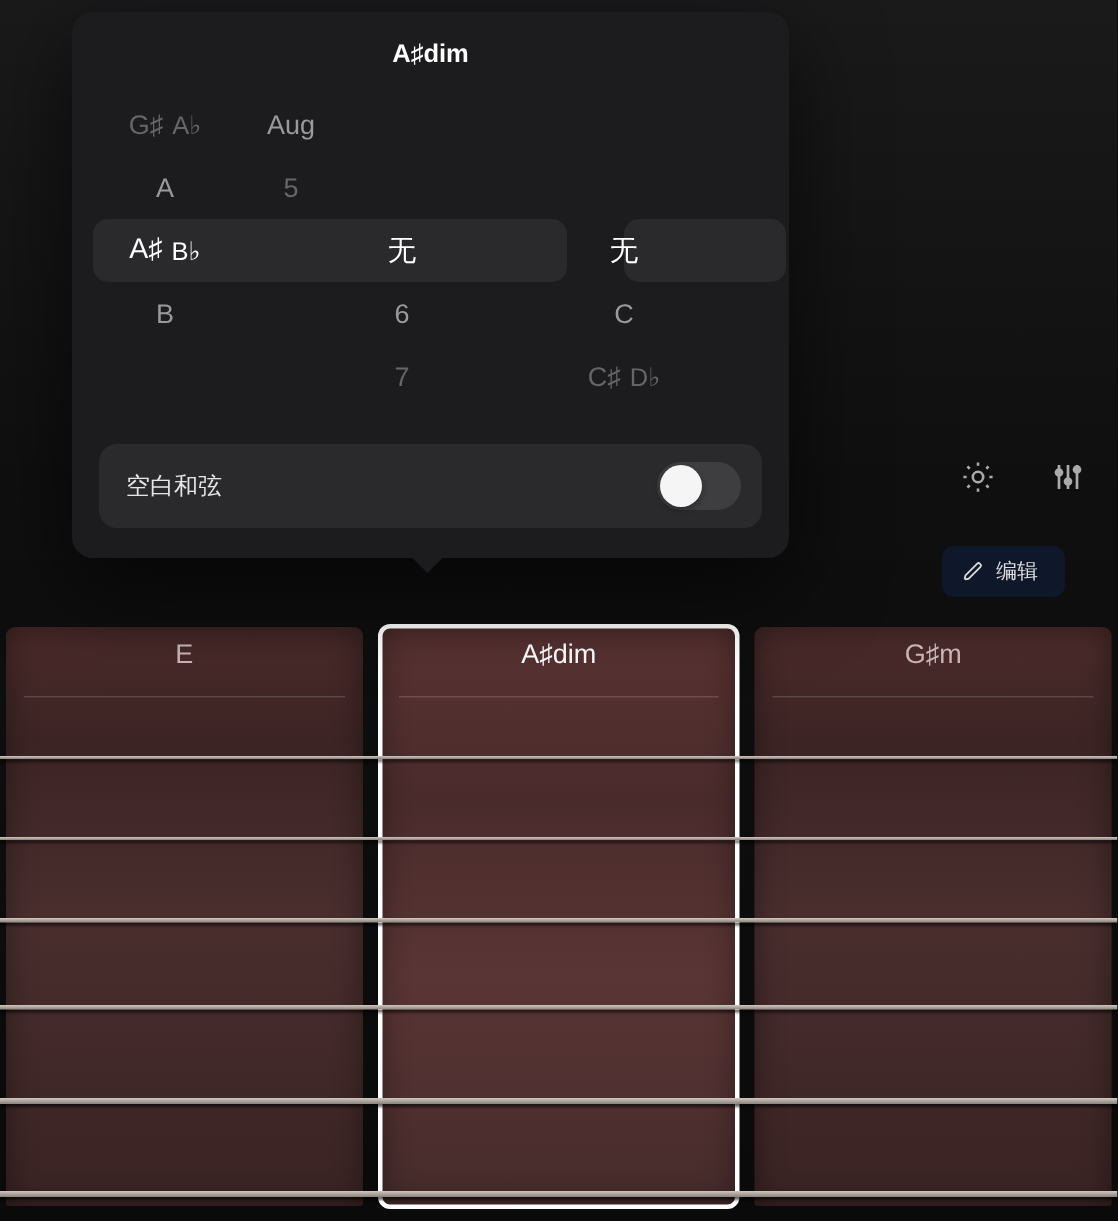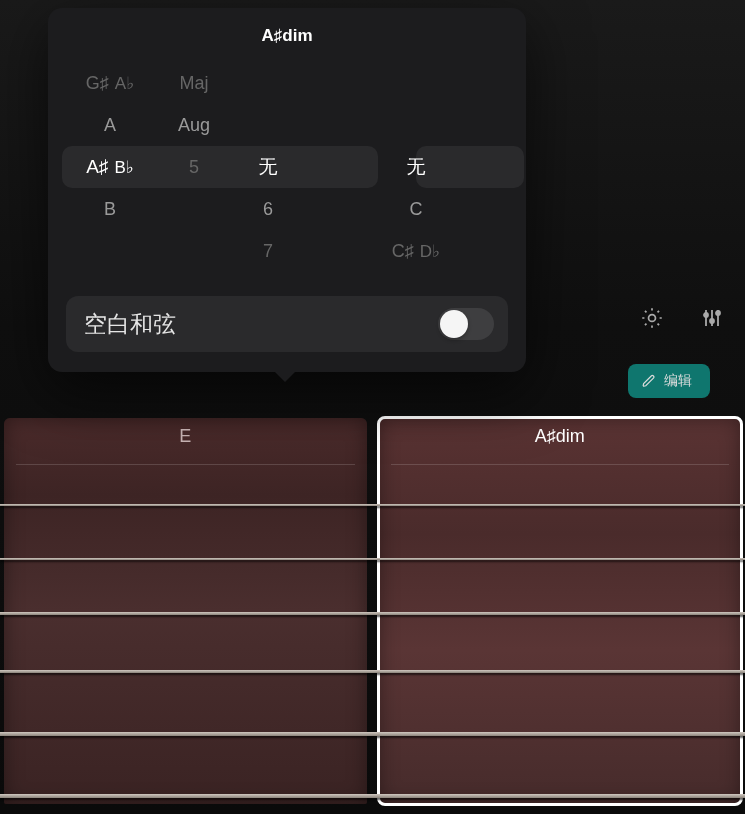--- a/index.html
+++ b/index.html
@@ -24,21 +24,21 @@
     }
     .tool-icon {
       width: 36px; height: 36px;
       display: flex; align-items: center; justify-content: center;
       color: #aaa;
       cursor: pointer;
     }
     .edit-btn {
       position: absolute;
       top: 364px; right: 35px;
-      background: #0f766e;
+      background: #0f172a;
       color: #ddd;
       border-radius: 8px;
       padding: 8px 18px 8px 14px;
       font-size: 14px;
       display: flex; align-items: center; gap: 8px;
       cursor: pointer;
     }
     .edit-btn svg { width: 14px; height: 14px; }
     
     .popover {
@@ -104,21 +104,21 @@
     .hl-right { left: 368px; width: 108px; }
     .picker-item.selected { color: #fff; font-weight: 500; font-size: 19px; }
     
     .blank-row {
       margin: 24px 18px 0 18px;
       background: #2a2a2c;
       border-radius: 12px;
       padding: 12px 14px 12px 18px;
       display: flex; align-items: center; justify-content: space-between;
     }
-    .blank-label { font-size: 23px; color: #e5e5e5; font-family: Liberation Mono, monospace; }
+    .blank-label { font-size: 16px; color: #e5e5e5; font-family: Liberation Mono, monospace; }
     .toggle {
       width: 56px; height: 32px;
       background: #3e3e40;
       border-radius: 16px;
       position: relative;
       cursor: pointer;
     }
     .toggle-knob {
       position: absolute; top: 2px; left: 2px;
       width: 28px; height: 28px;
@@ -233,21 +233,20 @@
           <span>A♯</span>
           <span class="enh">B♭</span>
         </div>
       <div class="picker-item near">
           <span>B</span>
         </div>
       <div class="picker-item"></div>
     </div>
 
     <div class="picker-col col-quality">
-      <div class="picker-item">Maj</div>
       <div class="picker-item near">Aug</div>
       <div class="picker-item">5</div>
     </div>
 
     <div class="picker-col col-ext">
       <div class="picker-item"></div>
       <div class="picker-item near"></div>
       <div class="picker-item selected">无</div>
       <div class="picker-item near">6</div>
       <div class="picker-item">7</div>
@@ -281,20 +280,24 @@
   </div>
 </div>
 
 <div class="fretboard-area">
   <div class="chord-strip">
     <div class="chord-name">E</div>
     <div class="chord-underline"></div>
   </div>
   <div class="chord-strip active">
     <div class="chord-name">A♯dim</div>
+    <div class="chord-underline"></div>
+  </div>
+  <div class="chord-strip">
+    <div class="chord-name">G♯m</div>
     <div class="chord-underline"></div>
   </div>
 </div>
 
 <div class="strings">
   <div class="string s1"></div>
   <div class="string s2"></div>
   <div class="string s3"></div>
   <div class="string s4"></div>
   <div class="string s5"></div>

